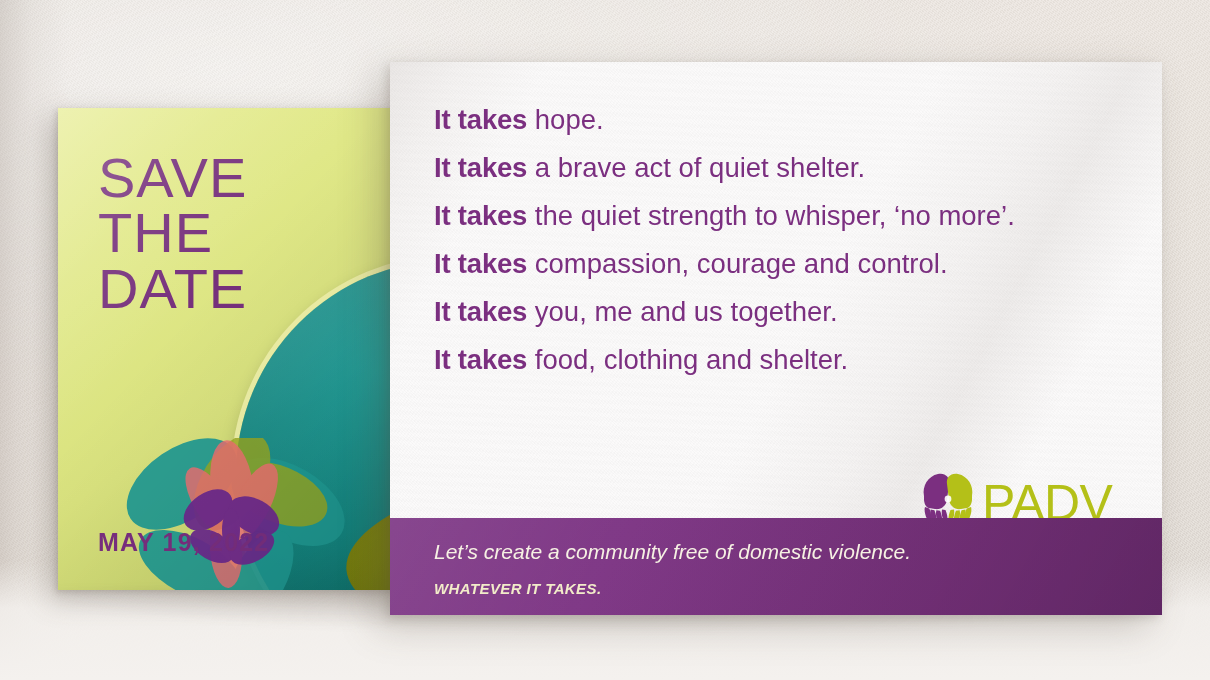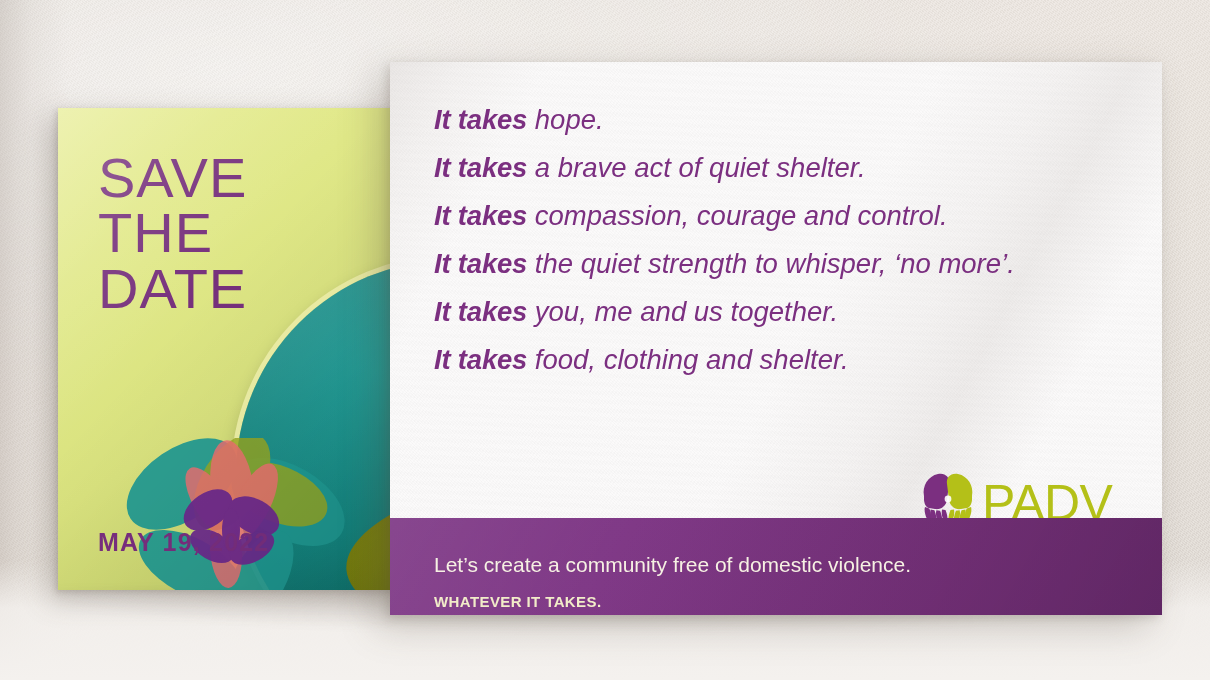--- a/index.html
+++ b/index.html
@@ -185,21 +185,20 @@
     z-index: 3;
   }
 
   
   #message {
     position: absolute;
     left: 44px;
     top: 44px;
     right: 32px;
     z-index: 4;
-    font-style: italic;
   }
   .msg-line {
     color: #7b2f80;
     font-size: 27.5px;
     line-height: 1.0;
     margin-bottom: 20.5px;
     white-space: nowrap;
     font-family: "Liberation Sans", sans-serif;
     font-weight: 400;
   }
@@ -249,22 +248,23 @@
   }
   #footer-band-sheen {
     position: absolute;
     inset: 0;
     background: linear-gradient(118deg, rgba(255,255,255,.10) 0%, rgba(255,255,255,.02) 30%, rgba(0,0,0,.05) 70%, rgba(0,0,0,.12) 100%);
     pointer-events: none;
   }
   #footer-text {
     position: absolute;
     left: 44px;
-    top: 34px;
+    top: 21px;
     z-index: 2;
+    font-style: italic;
   }
   #footer-line1 {
     color: #f6f1e3;
     font-size: 21px;
     line-height: 1.25;
     font-weight: 400;
     font-family: "Liberation Sans", sans-serif;
   }
   #footer-line2 {
     color: #f2ecc9;
@@ -352,24 +352,24 @@
   <div id="front-card">
 
     <div id="message">
       <div class="msg-line">
         <span class="lead">It takes</span><span> hope.</span>
       </div>
       <div class="msg-line">
         <span class="lead">It takes</span><span> a brave act of quiet shelter.</span>
       </div>
       <div class="msg-line">
+        <span class="lead">It takes</span><span> the quiet strength to whisper, ‘no more’.</span>
+      </div>
+      <div class="msg-line">
         <span class="lead">It takes</span><span> compassion, courage and control.</span>
-      </div>
-      <div class="msg-line">
-        <span class="lead">It takes</span><span> the quiet strength to whisper, ‘no more’.</span>
       </div>
       <div class="msg-line">
         <span class="lead">It takes</span><span> you, me and us together.</span>
       </div>
       <div class="msg-line">
         <span class="lead">It takes</span><span> food, clothing and shelter.</span>
       </div>
     </div>
 
     <div id="padv-logo">

